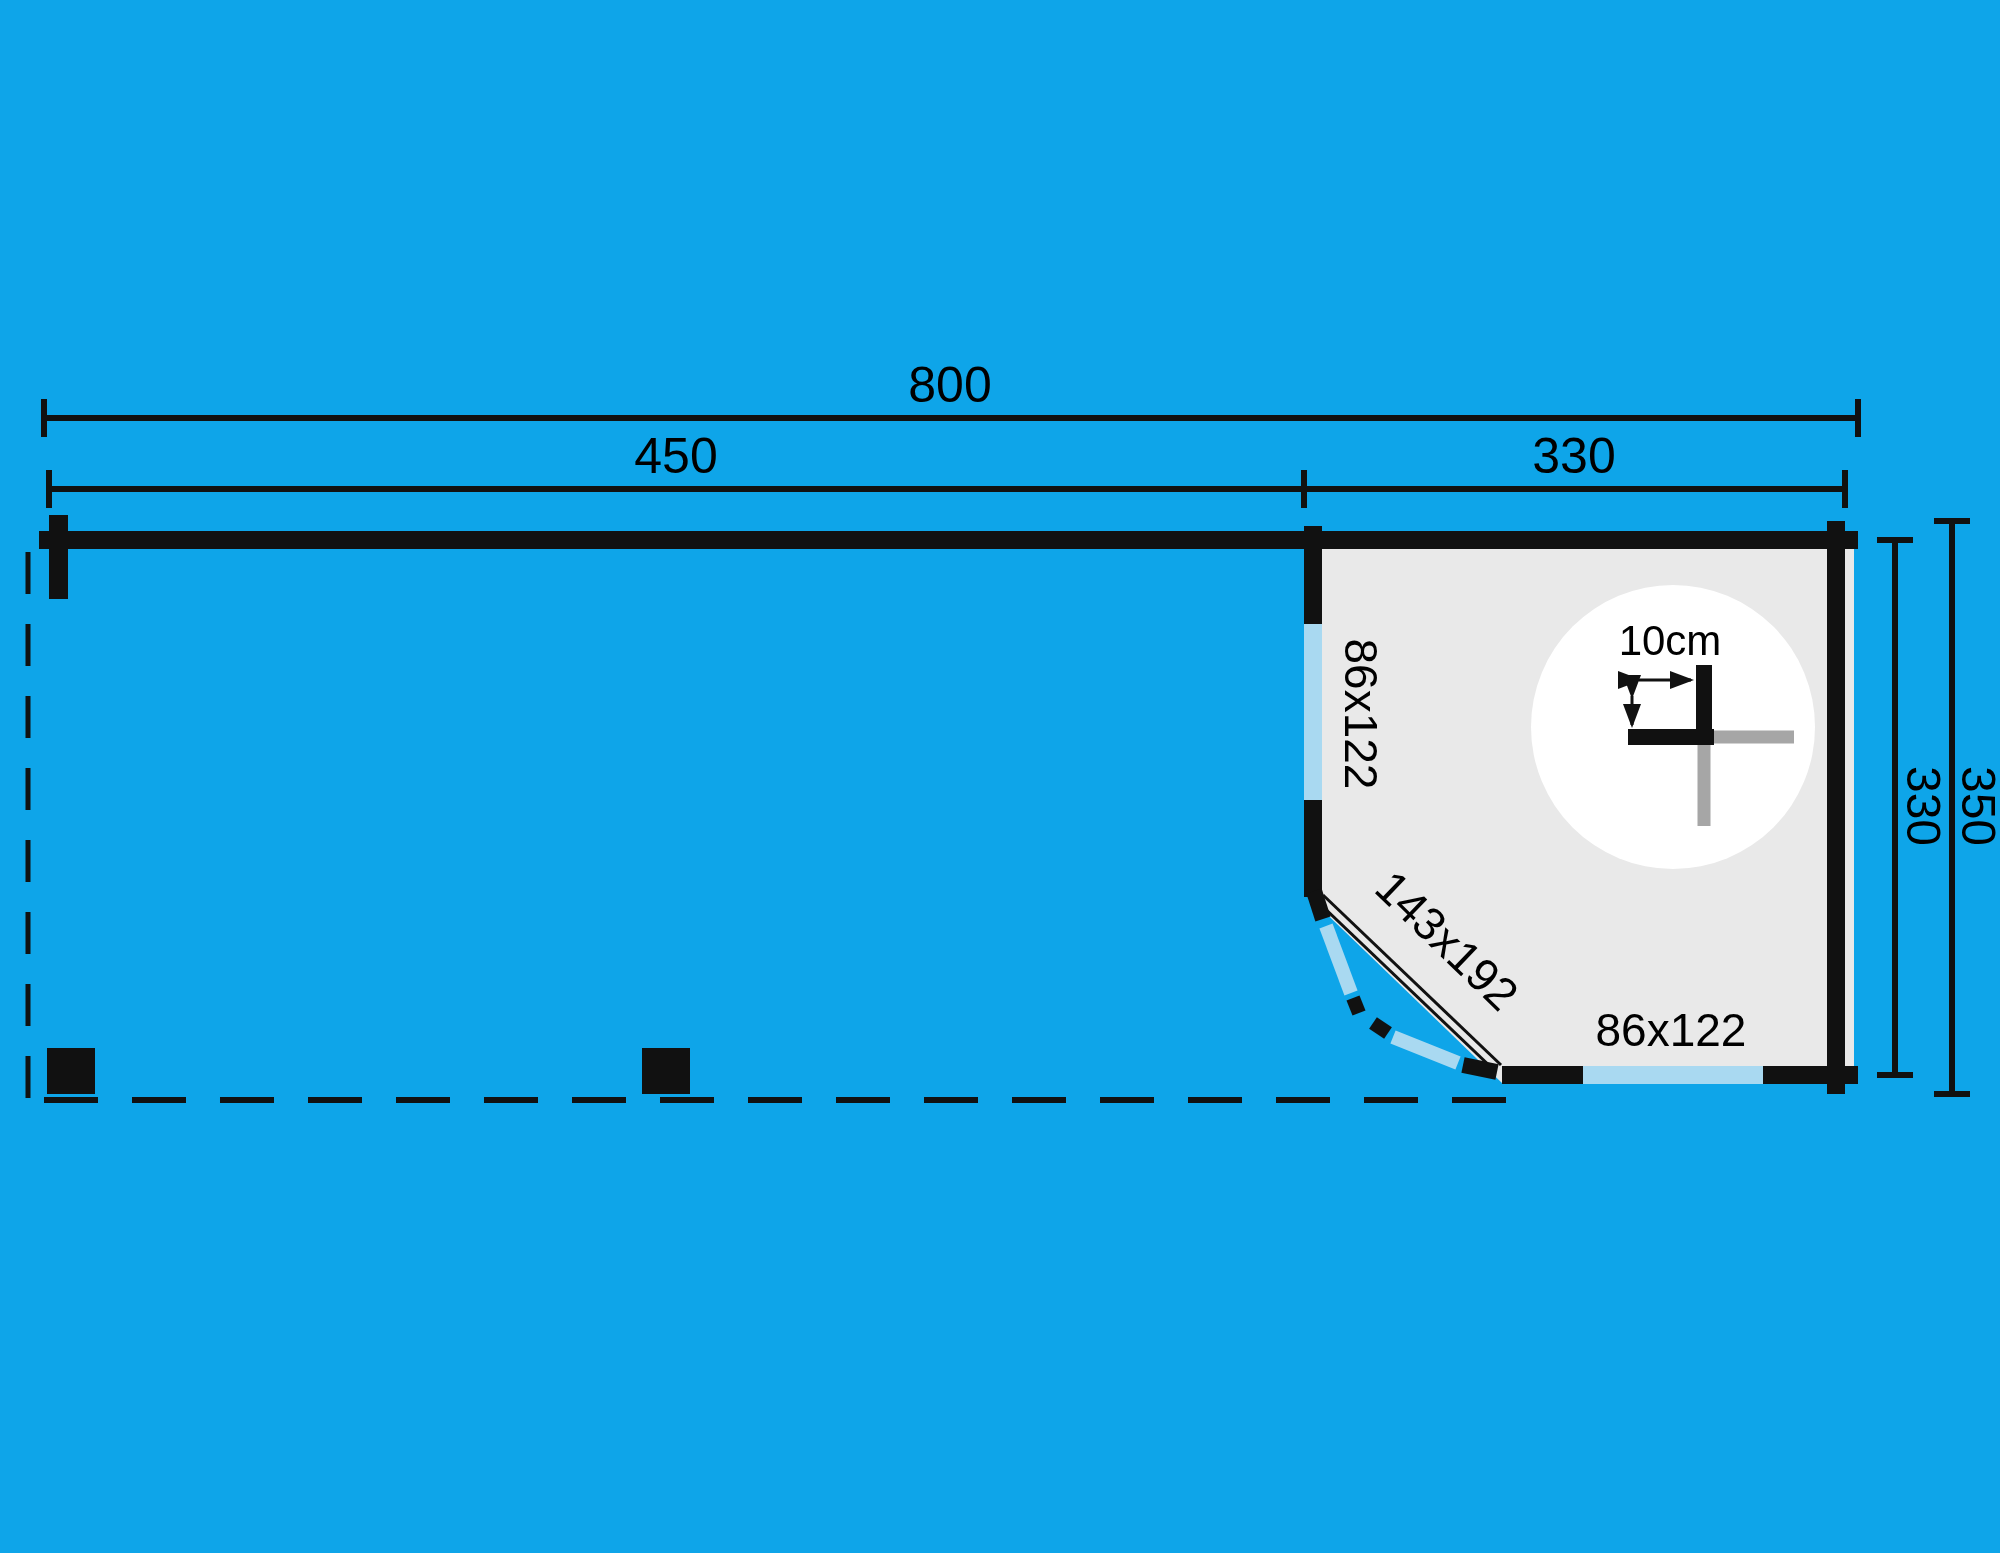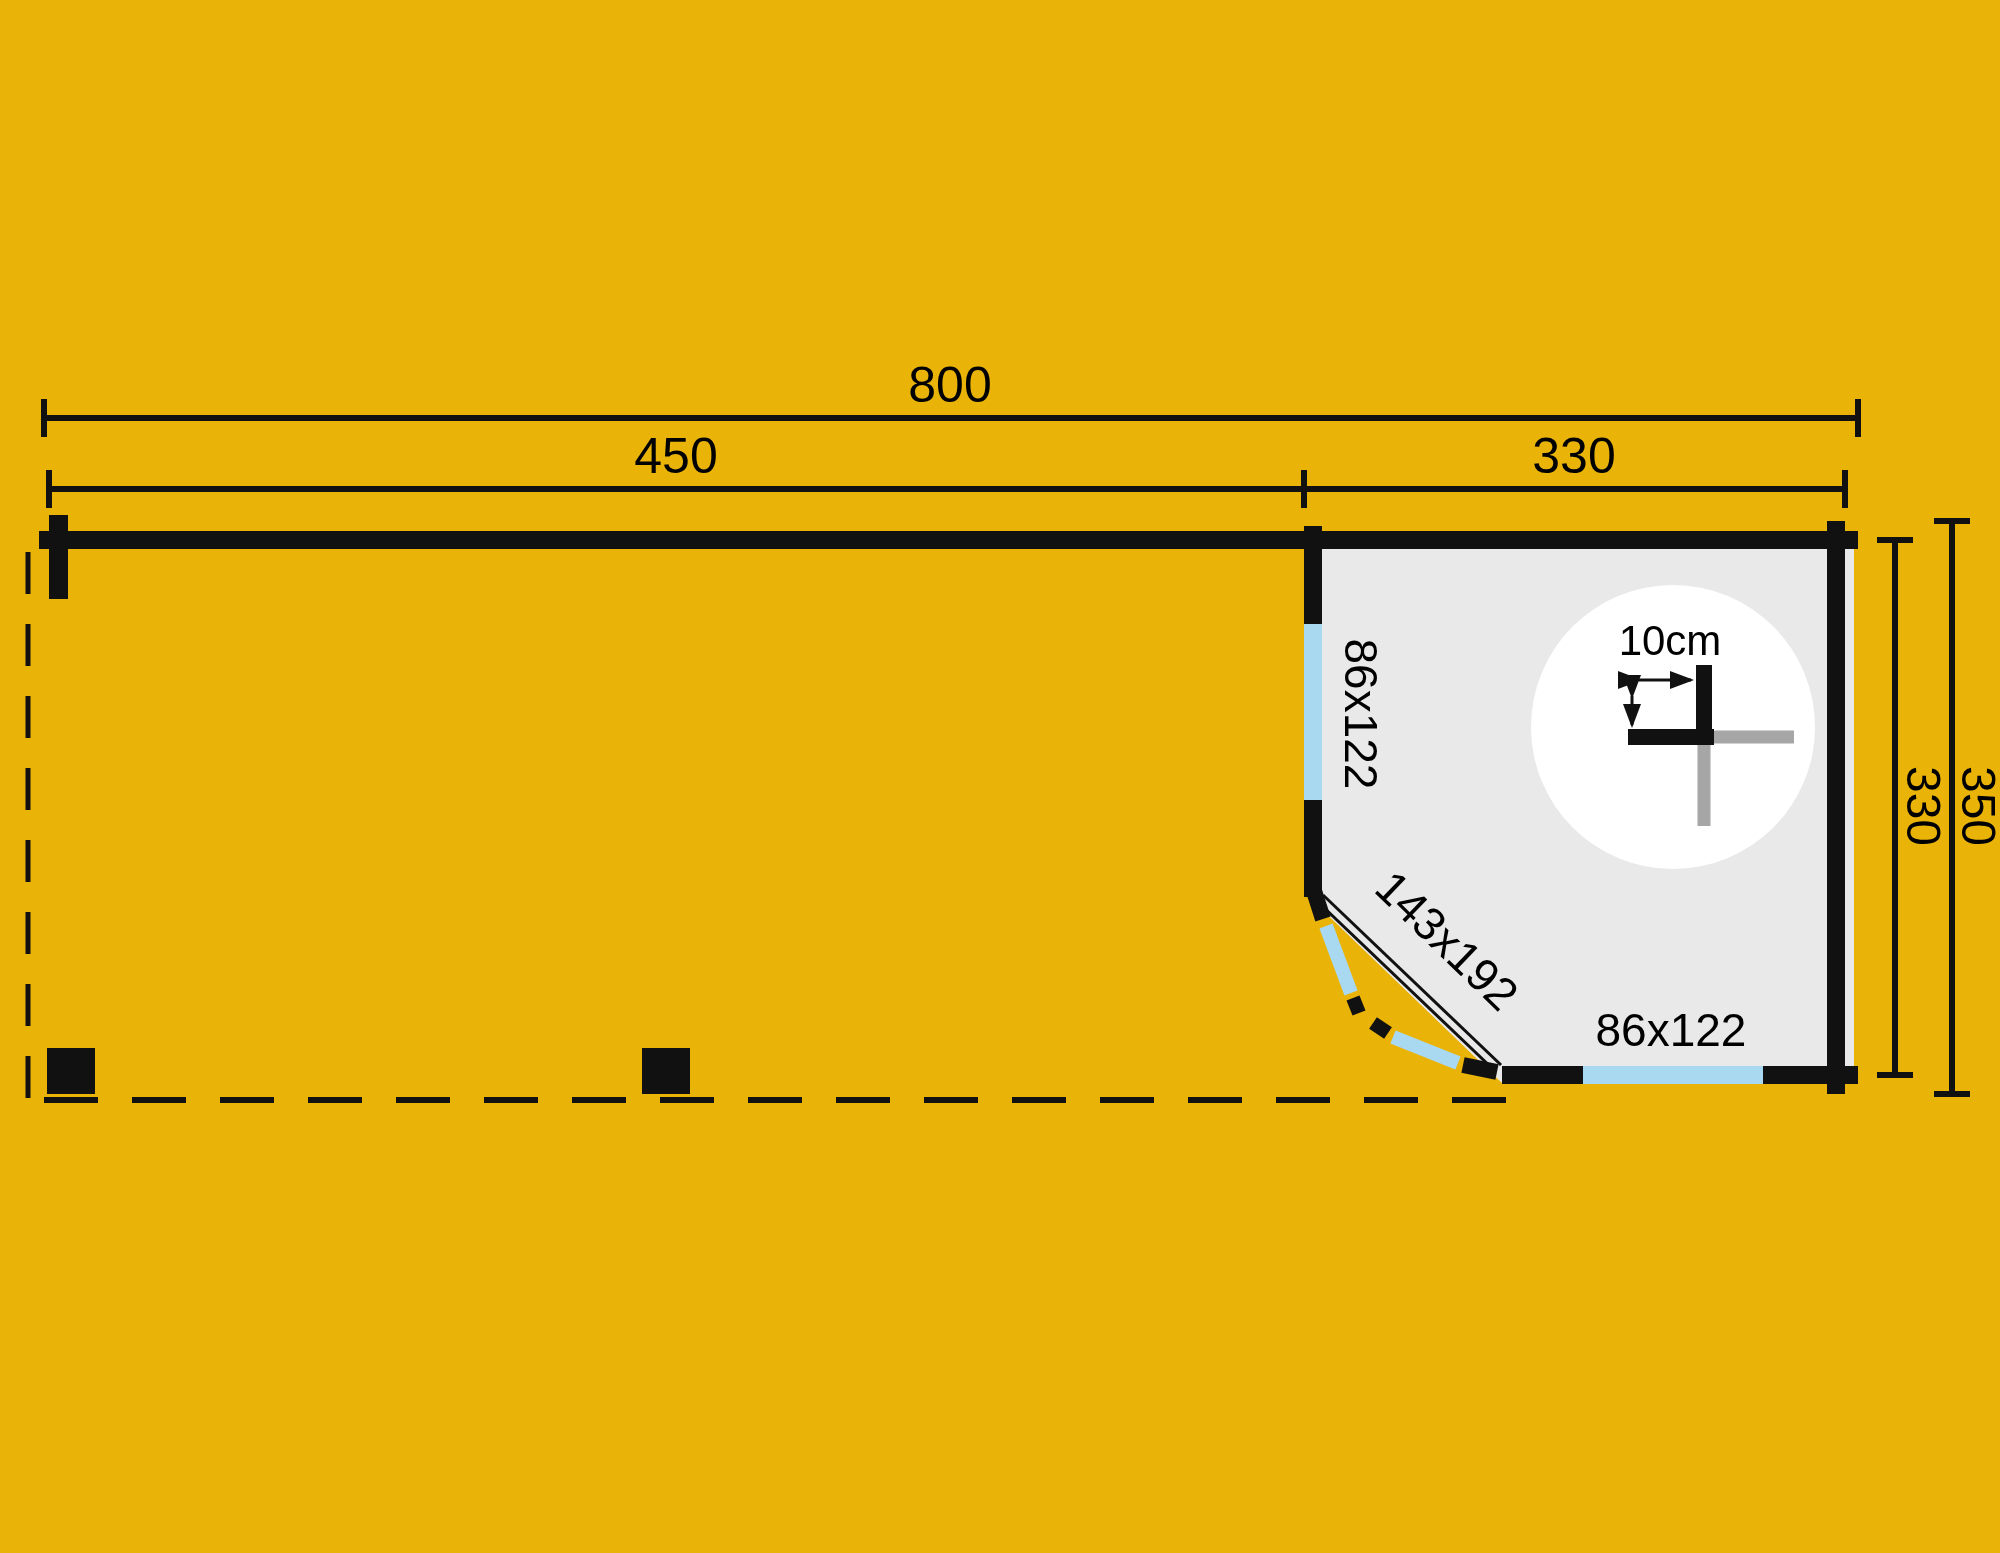--- a/index.html
+++ b/index.html
@@ -1,16 +1,16 @@
 <!DOCTYPE html>
 <html><head>
 <meta charset="utf-8">
 <style>
   html,body { margin:0; padding:0; background:#ffffff; }
-  .canvas { position:relative; width:2000px; height:1553px; background:#eab308; overflow:hidden;text-decoration:underline; }
+  .canvas { position:relative; width:2000px; height:1553px; background:#0ea5e9; overflow:hidden;text-decoration:underline; }
   svg { display:block; }
   text { font-family:"Liberation Sans","DejaVu Sans",sans-serif; fill:#000; }
   .t50 { font-size:50px; }
   .t48 { font-size:48px; }
   .t46 { font-size:46px; }
   .t42 { font-size:42px; }
   .mid { text-anchor:middle; }
   .wall   { stroke:#111; stroke-width:18; fill:none; }
   .thin   { stroke:#111; stroke-width:3;  fill:none; }
   .dim    { stroke:#111; stroke-width:6;  fill:none; }

